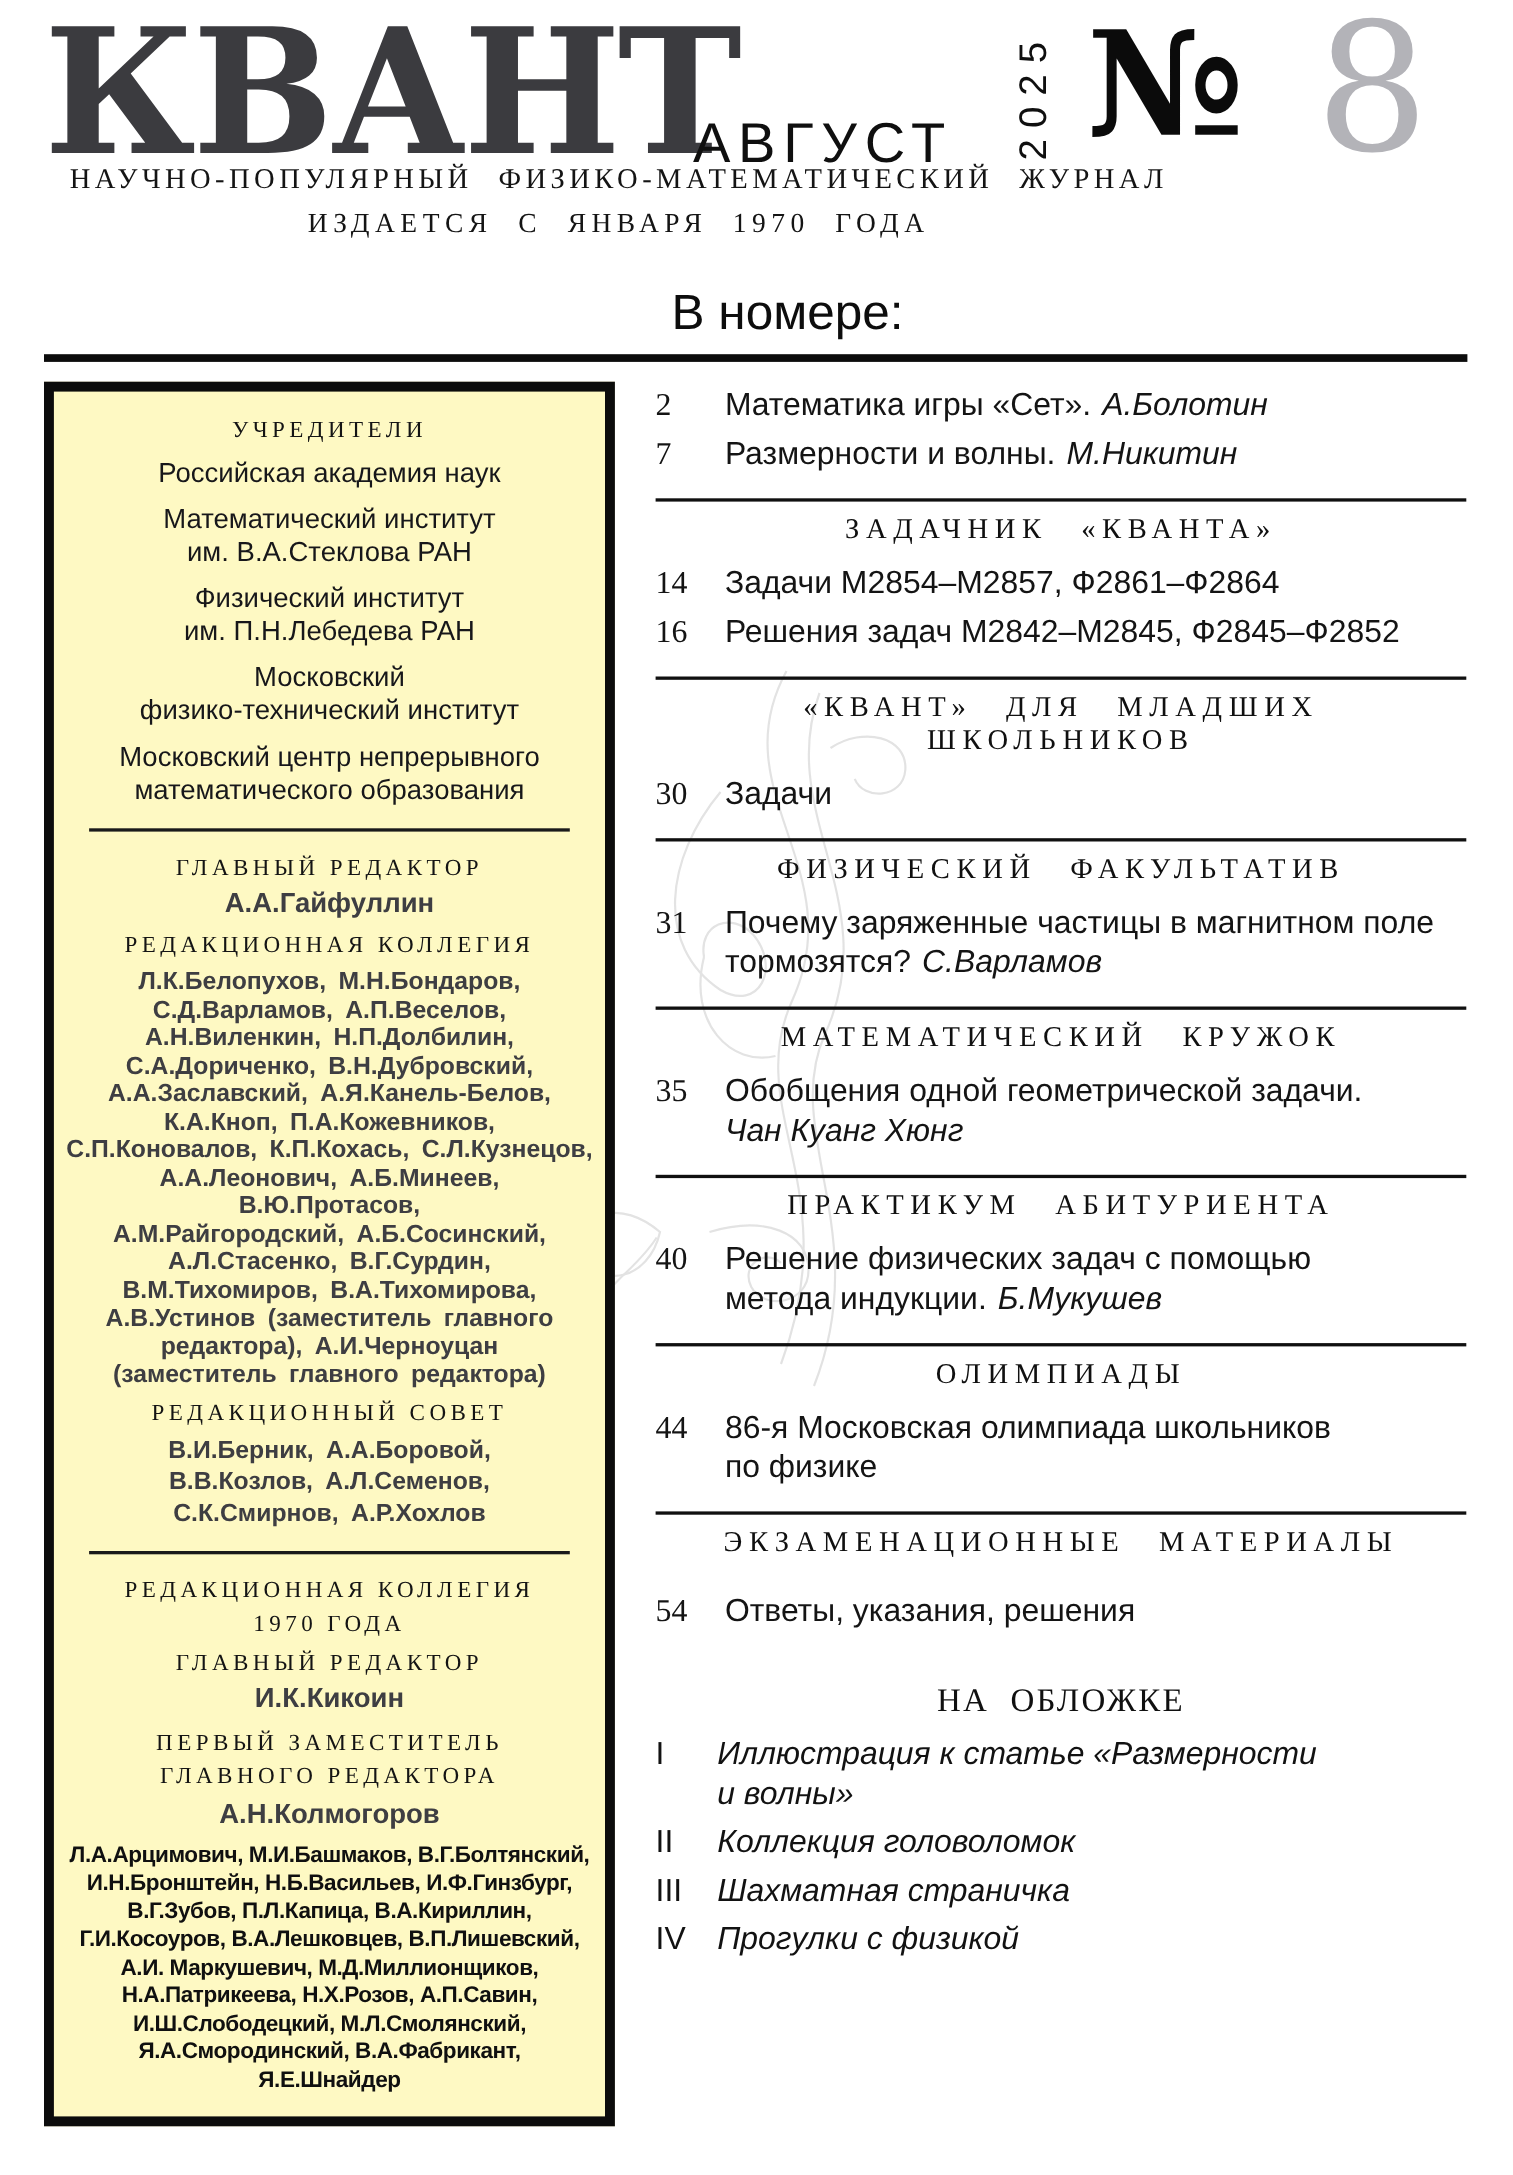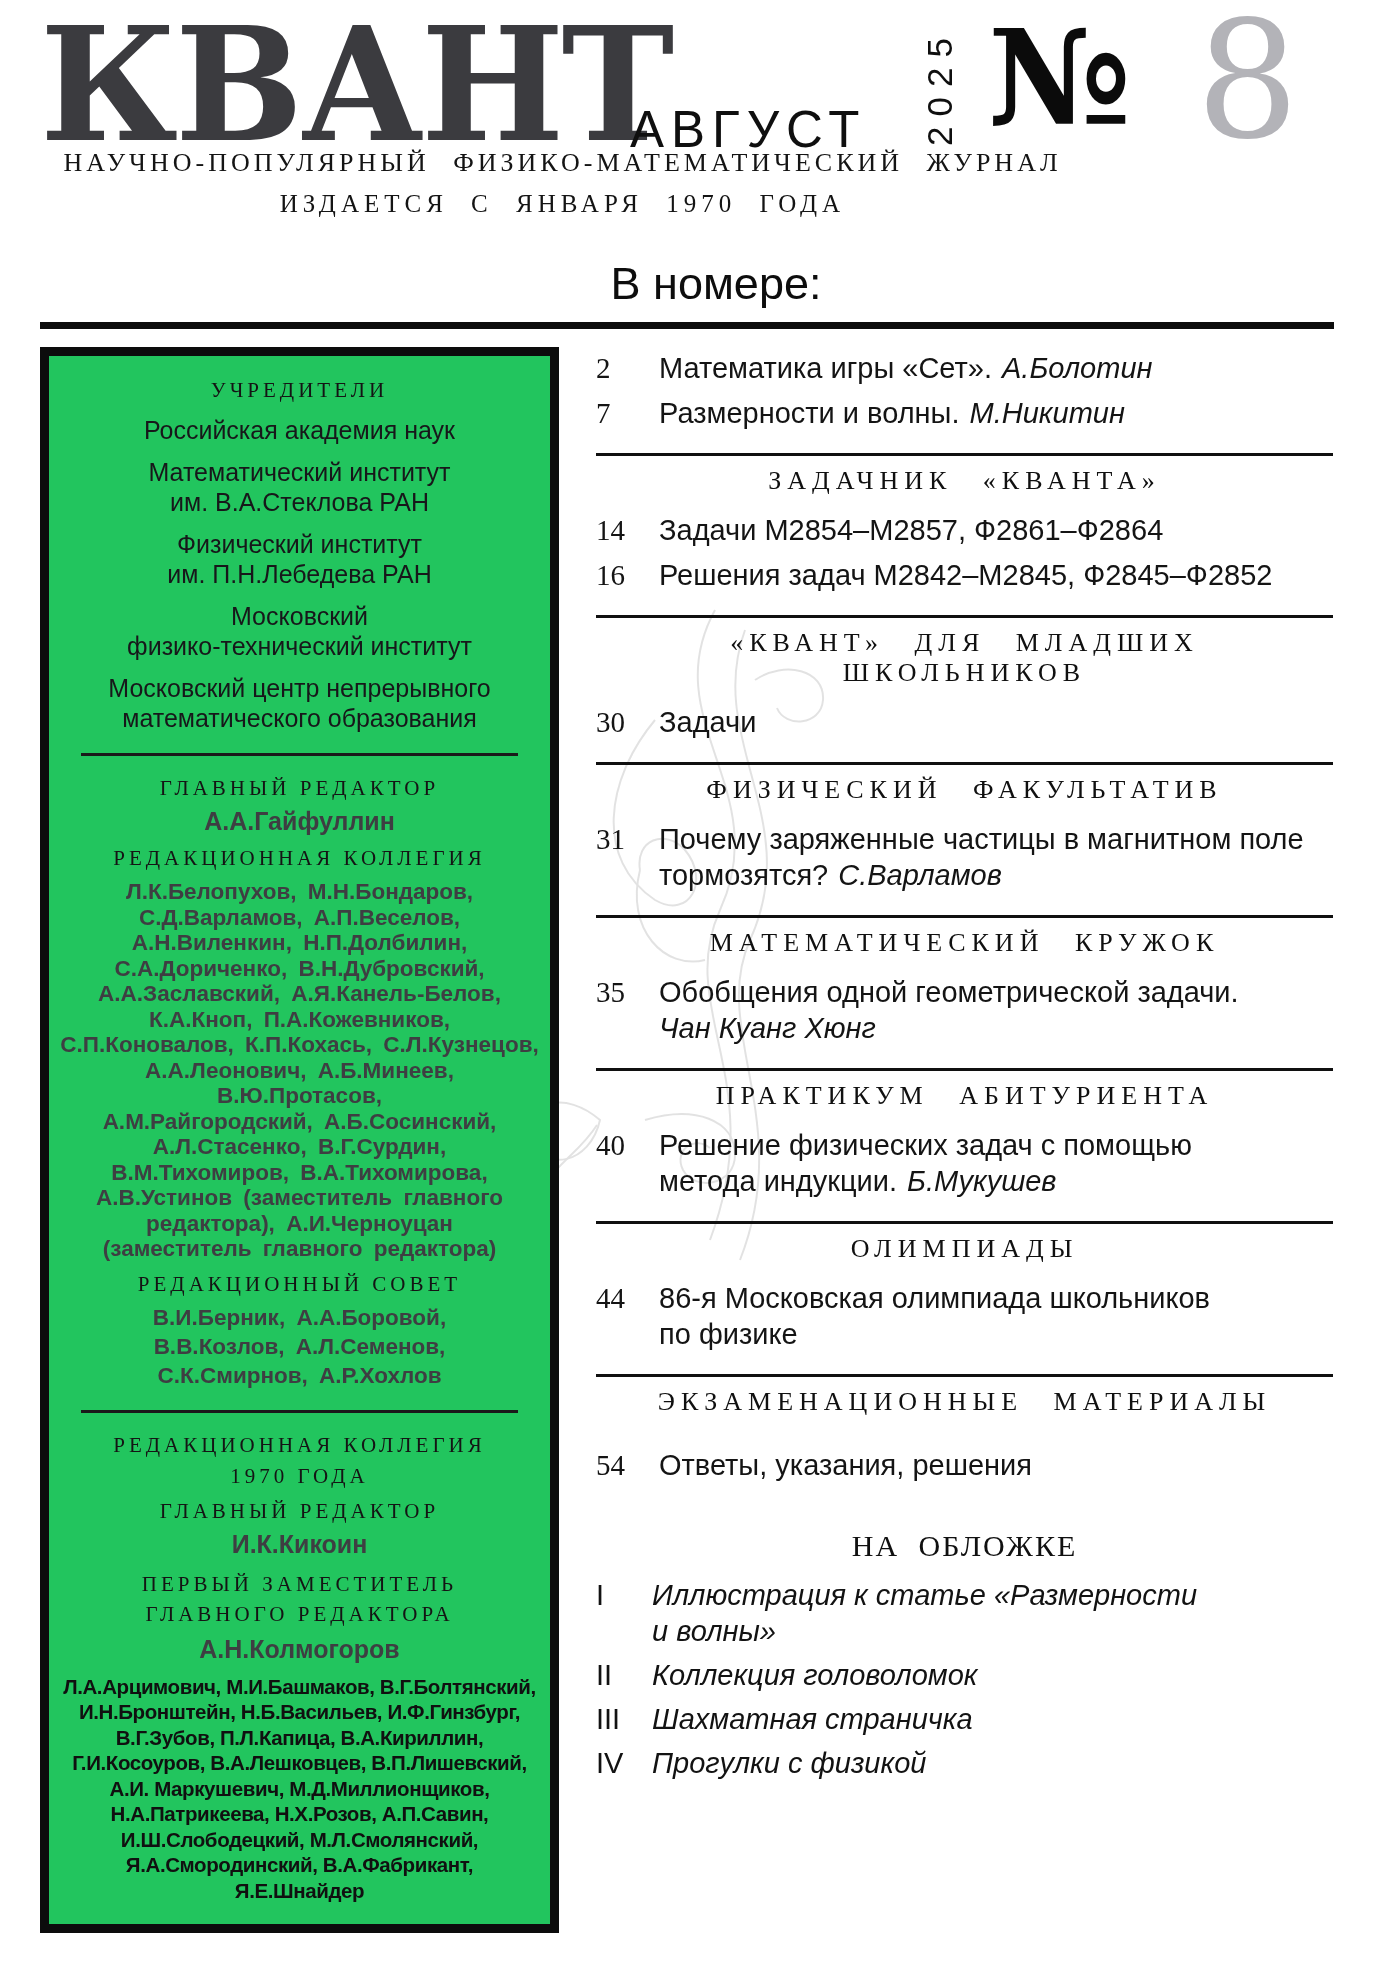--- a/index.html
+++ b/index.html
@@ -20,21 +20,21 @@
   .subtitle,.since{position:absolute;left:60px;width:1005px;text-align:center;
         font-family:"Liberation Serif",serif;color:#141414;}
   .subtitle{top:148px;font-size:26px;letter-spacing:4px;word-spacing:13px;}
   .since{top:190px;font-size:25px;letter-spacing:5px;word-spacing:12px;}
   .contents-title{position:absolute;left:70px;top:258px;width:1292px;text-align:center;
         font-size:45px;color:#0d0d0d;}
   .top-rule{position:absolute;left:40px;top:322px;width:1294px;height:7px;background:#0c0c0c;}
 
   
   .founders-box{position:absolute;left:40px;top:347px;width:519px;height:1586px;
-        border:9px solid #0c0c0c;box-sizing:border-box;padding:12px 10px;text-align:center;z-index:2;background:#22c55e;}
+        border:9px solid #0c0c0c;box-sizing:border-box;padding:12px 10px;text-align:center;z-index:2;background:#fef9c3;}
   .caps{font-family:"Liberation Serif",serif;font-size:21px;letter-spacing:4px;color:#141414;margin:10px 0 6px;}
   .caps-2line{white-space:pre-line;line-height:30px;}
   .founder{font-size:25px;line-height:30px;margin:12px 0;white-space:pre-line;color:#17171a;}
   .side-hr{border:none;border-top:3px solid #1a1a1a;margin:20px 22px;}
   .bold-name{font-weight:700;color:#3e3e42;font-size:25px;margin:4px 0 8px;}
   .board{margin:8px 0 6px;}
   .board-line{font-weight:700;color:#3e3e42;font-size:22.5px;line-height:25.5px;word-spacing:5px;}
   .council .board-line{line-height:29px;}
   .council{margin-top:6px;}
   .b1970{margin-top:10px;}

